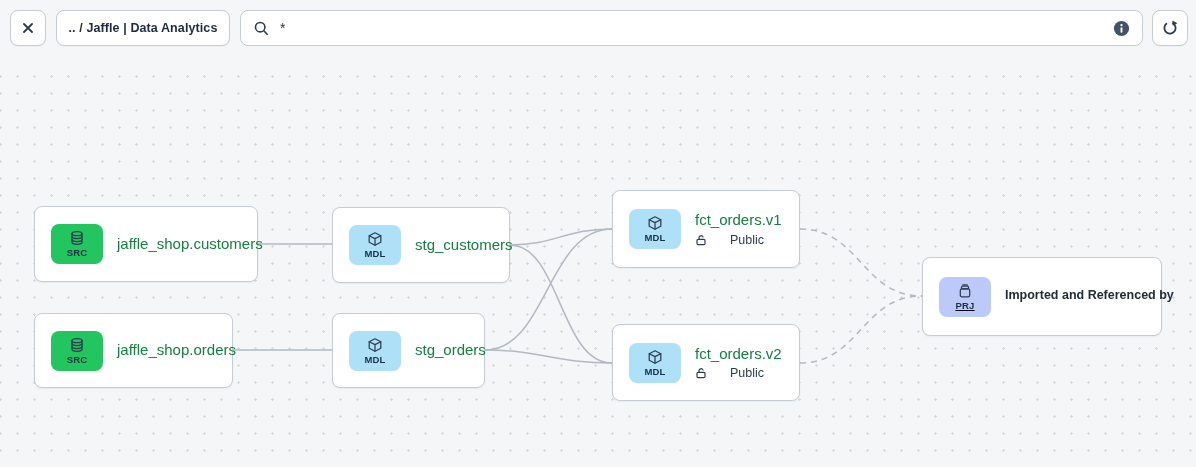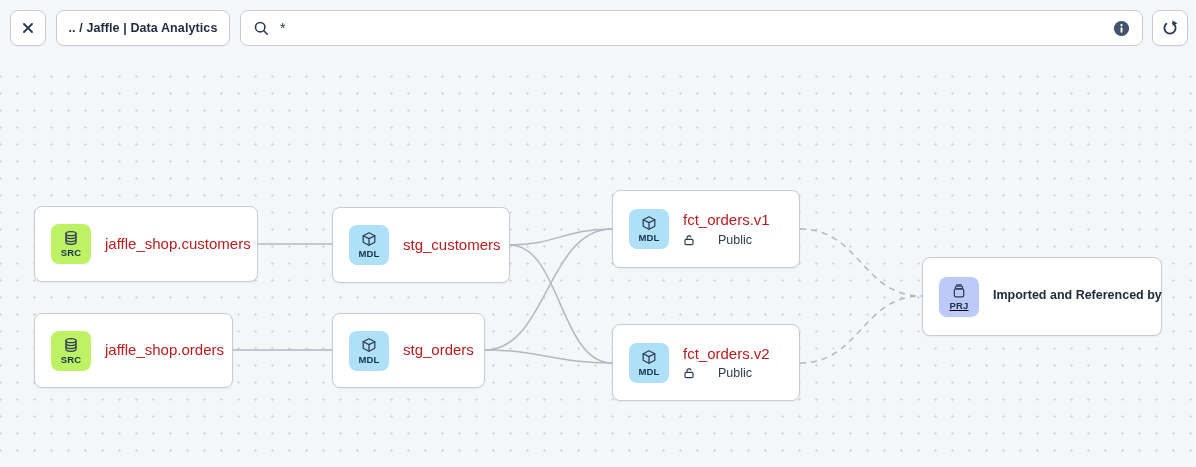--- a/index.html
+++ b/index.html
@@ -19,29 +19,29 @@
     border:1px solid #c6ccd4;border-radius:8px;box-sizing:border-box;display:flex;align-items:center;
     padding:0 12px;gap:8px;}
   .searchbar input{border:none;outline:none;background:transparent;flex:1;font-size:14px;
     color:#1e2b3e;font-family:"Liberation Sans","DejaVu Sans",sans-serif;}
   .tb-refresh{right:8px;width:36px;}
   .icon-stroke{stroke:#2e3c52;fill:none;stroke-linecap:round;stroke-linejoin:round;}
   
   .node{position:absolute;background:#fff;border:1px solid #c6ccd4;border-radius:8px;
     box-sizing:border-box;display:flex;align-items:center;padding:0 16px;gap:14px;
     box-shadow:0 1px 2px rgba(20,30,50,.05);cursor:pointer;}
-  .badge{width:40px;height:40px;border-radius:8px;display:flex;flex-direction:column;
+  .badge{width:52px;height:40px;border-radius:8px;display:flex;flex-direction:column;
     align-items:center;justify-content:center;flex:none;}
-  .badge-src{background:#bef264;}
+  .badge-src{background:#22c55e;}
   .badge-mdl{background:#aee0f8;}
   .badge-prj{background:#bdc9f8;text-decoration:underline;}
   .badge svg{display:block;}
   .badge-label{font-size:9.5px;font-weight:700;color:#16324a;line-height:1;margin-top:2px;letter-spacing:.2px;}
   .node-text{display:flex;flex-direction:column;justify-content:center;}
-  .node-title{font-size:15px;color:#b91c1c;line-height:1.25;white-space:nowrap;}
+  .node-title{font-size:15px;color:#15803d;line-height:1.25;white-space:nowrap;}
   .node-sub{display:flex;align-items:center;gap:23px;font-size:12.5px;color:#2e3c4e;margin-top:3px;}
   .node-subtitle{font-size:12.5px;font-weight:700;color:#212c3b;margin-bottom:3px;white-space:nowrap;}
   .edges{position:absolute;left:0;top:0;pointer-events:none;}
   .edge{stroke:#b2b9c2;stroke-width:1.5;fill:none;}
   .edge.dashed{stroke-dasharray:6 5;}
 </style>
 </head>
 <body>
 
 <div class="stage">

